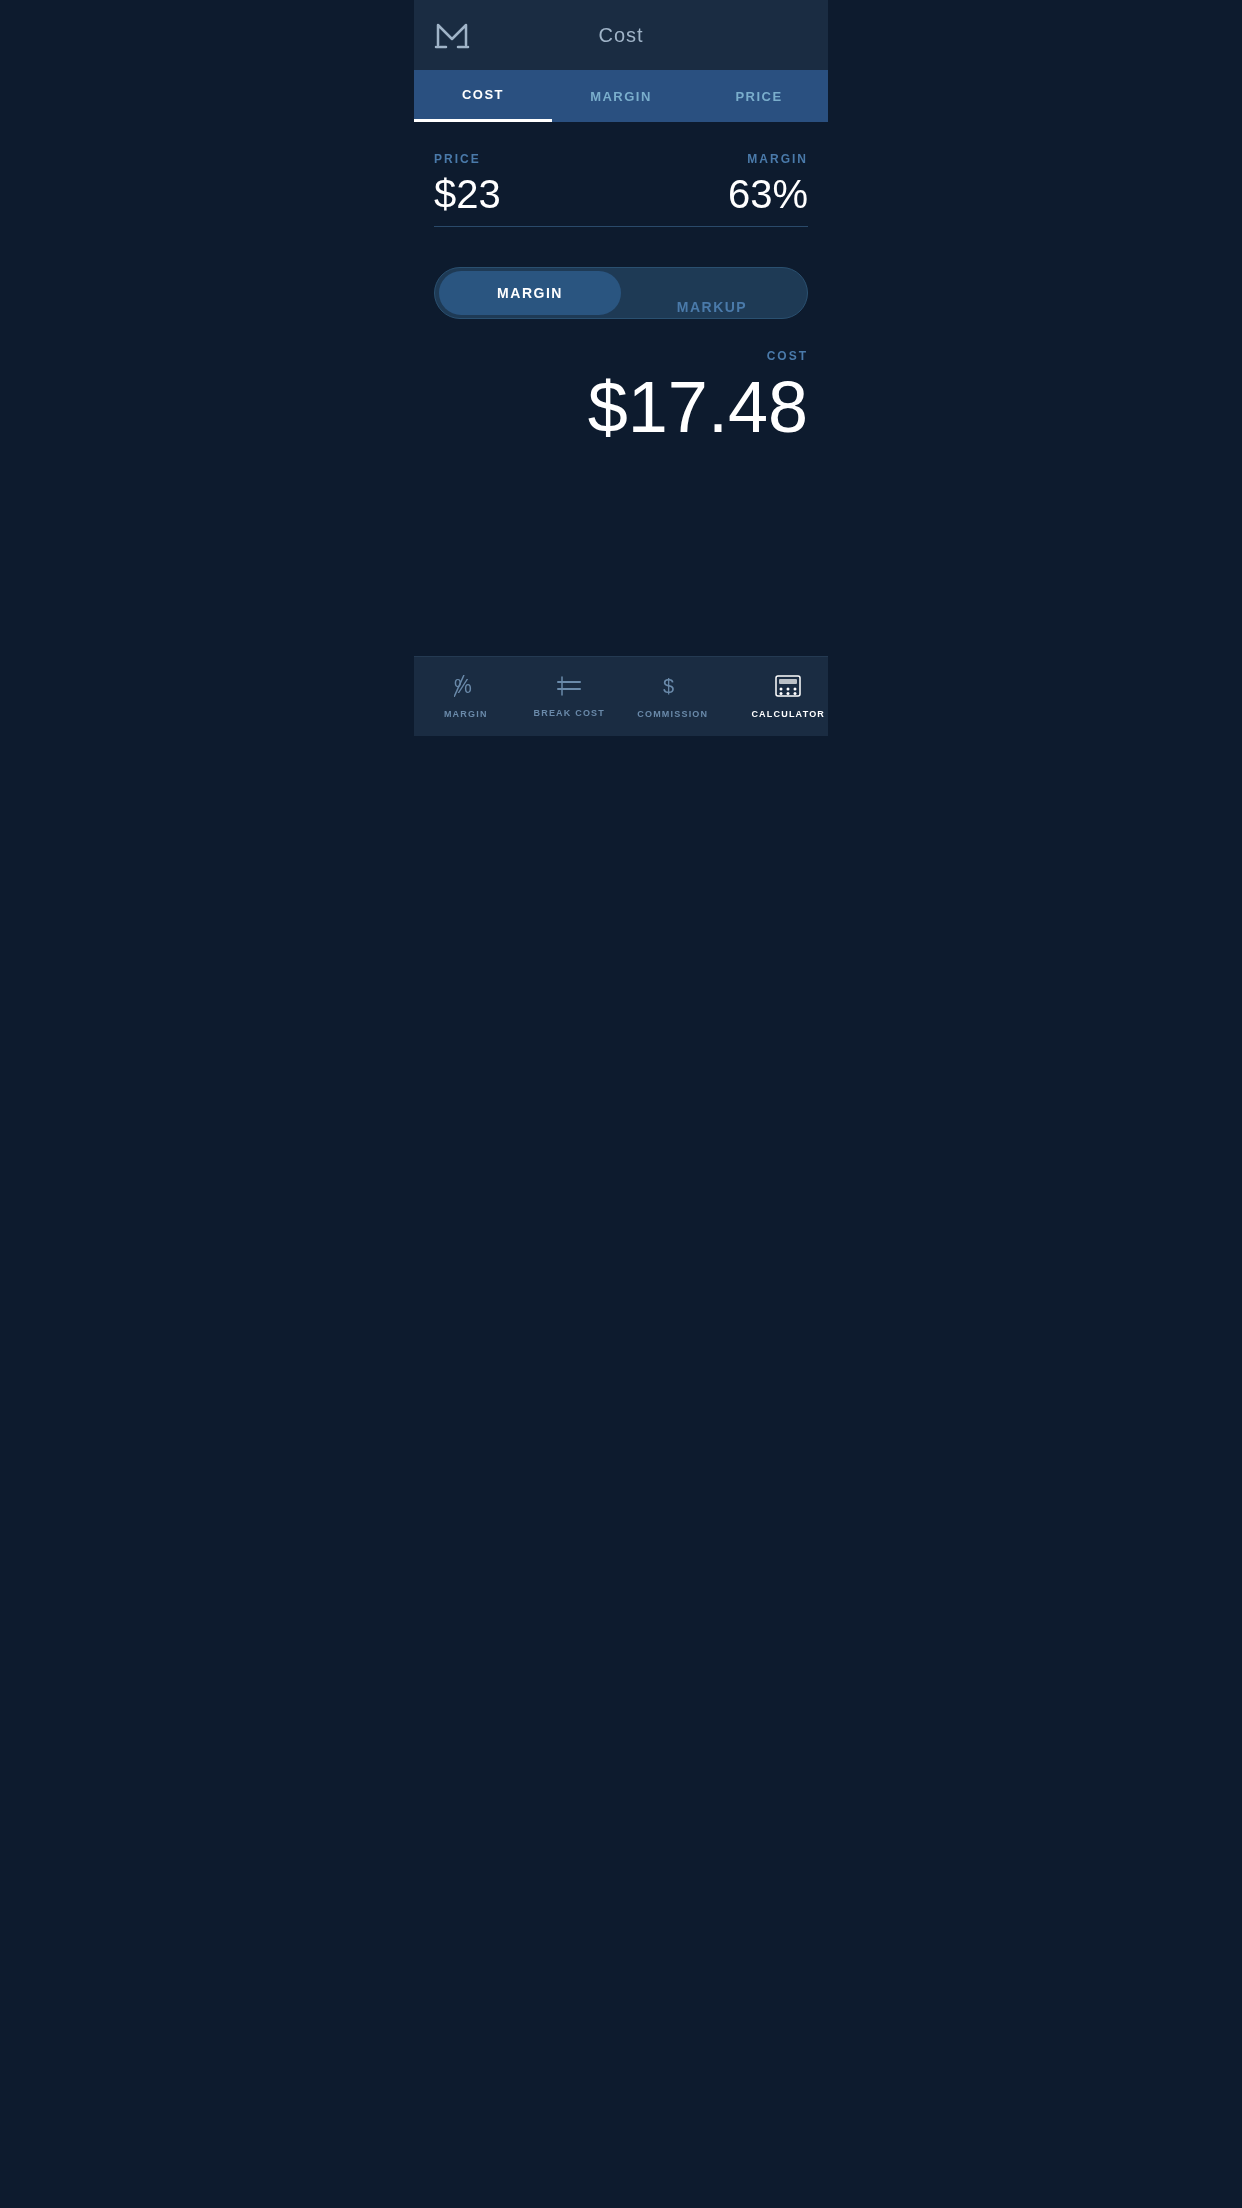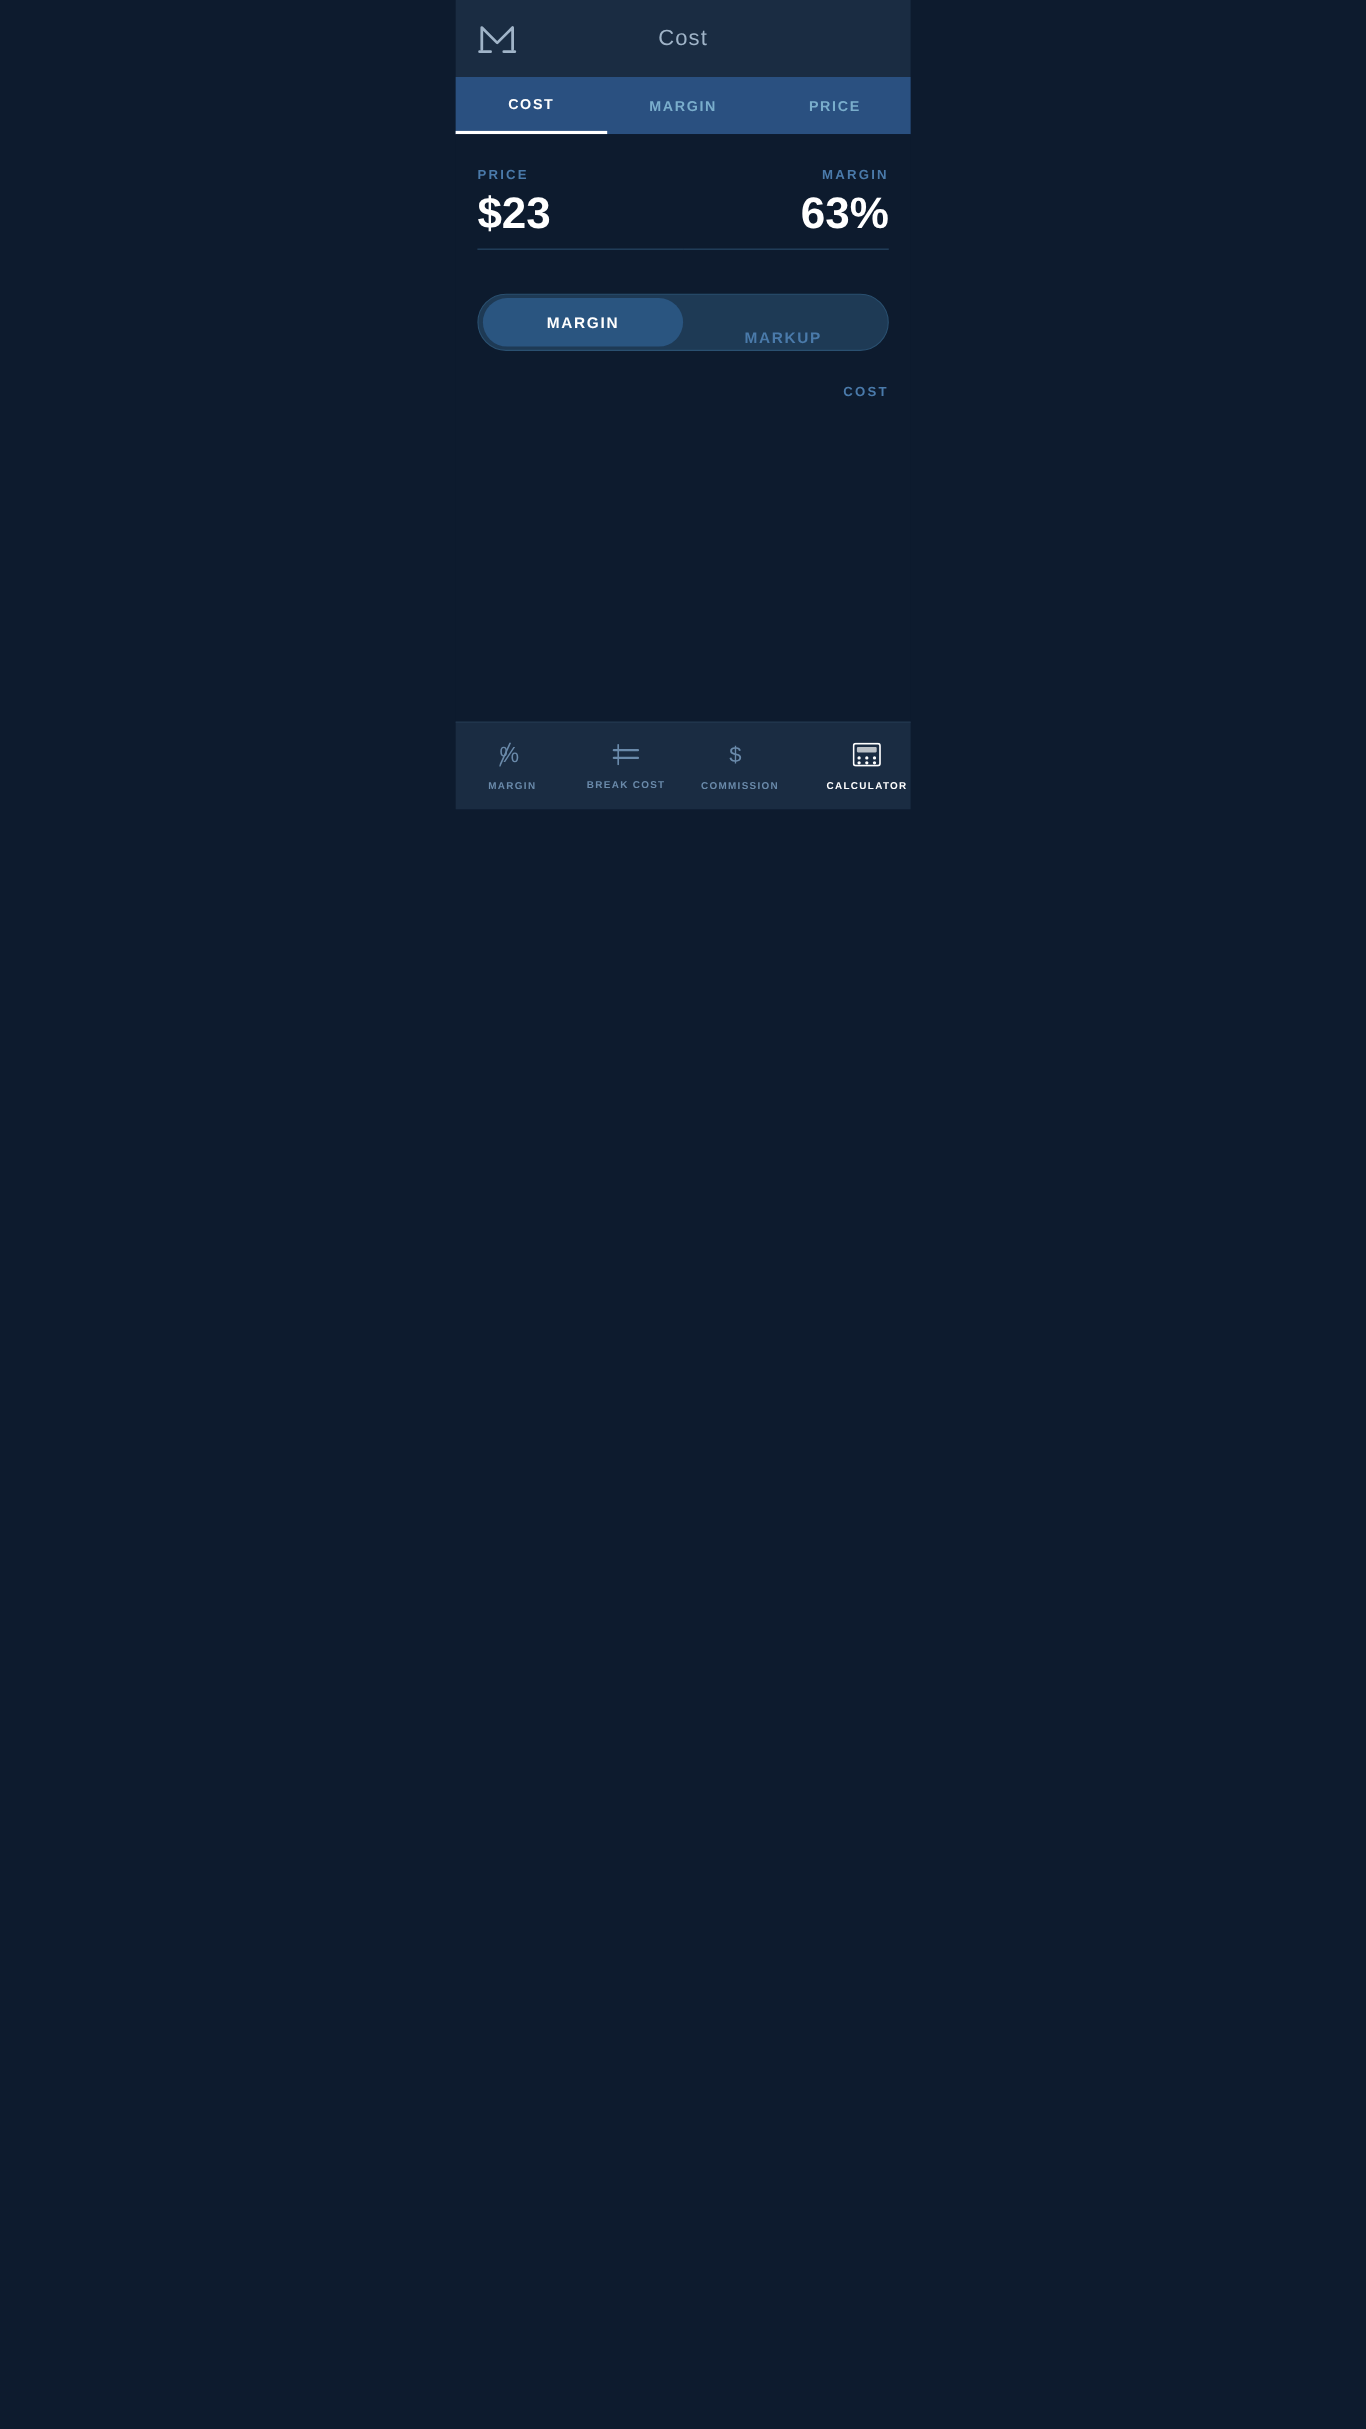--- a/index.html
+++ b/index.html
@@ -108,21 +108,21 @@
     .input-label {
       font-size: 12px;
       font-weight: 600;
       letter-spacing: 2px;
       color: #4a7aaa;
       margin-bottom: 8px;
     }
 
     .input-value {
       font-size: 40px;
-      font-weight: 700;
+      font-weight: 400;
       color: #ffffff;
       line-height: 1;
     }
 
     .input-divider {
       height: 1px;
       background-color: #2a4a6a;
       margin-top: 12px;
       width: 100%;
     }
@@ -268,20 +268,21 @@
     <div class="toggle-option active">
       <span>MARGIN</span>
     </div>
     <div class="toggle-option inactive">
       <span>MARKUP</span>
     </div>
   </div>
 
   <div class="result-section">
     <span class="result-label">COST</span>
+    <span class="result-value">$17.48</span>
   </div>
 
 </div>
 
 <div class="bottom-nav">
 
   <div class="nav-item">
     <span class="nav-icon">
       <svg width="24" height="22" viewBox="0 0 24 22" fill="none">
         <text x="0" y="18" font-size="20" fill="#6a8aaa" font-family="Arial">%</text>

